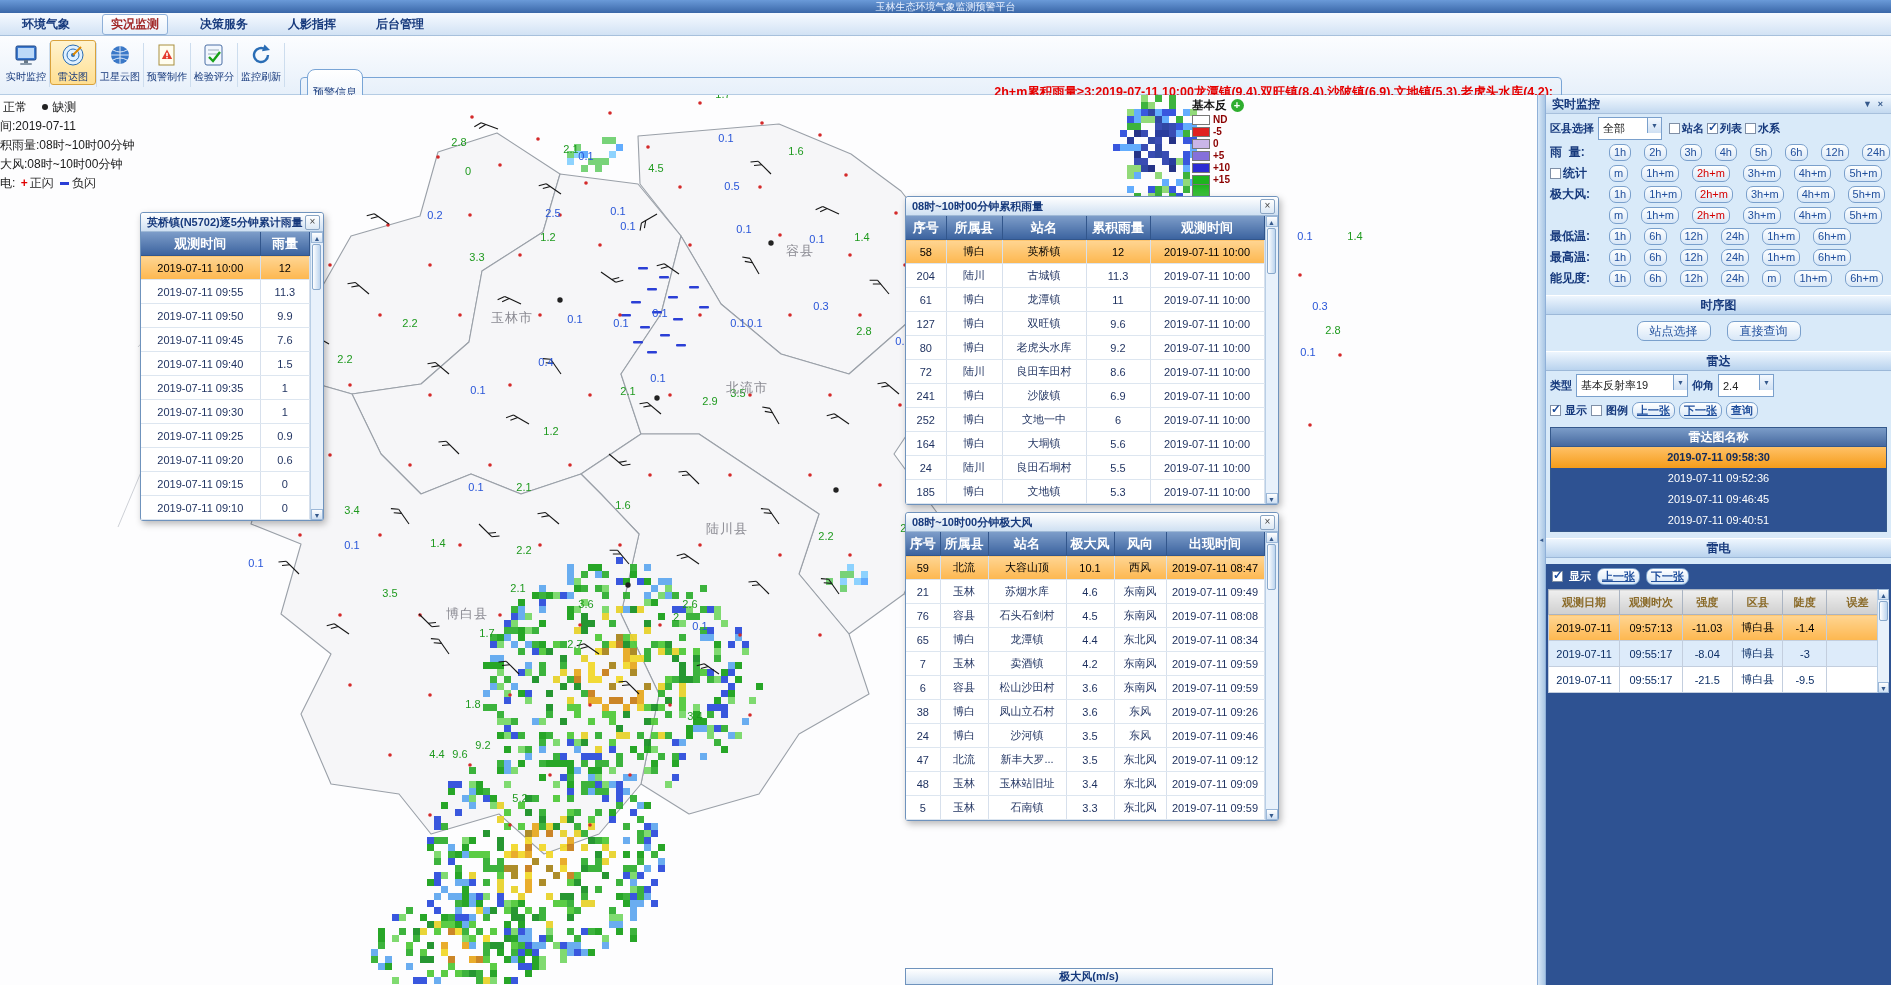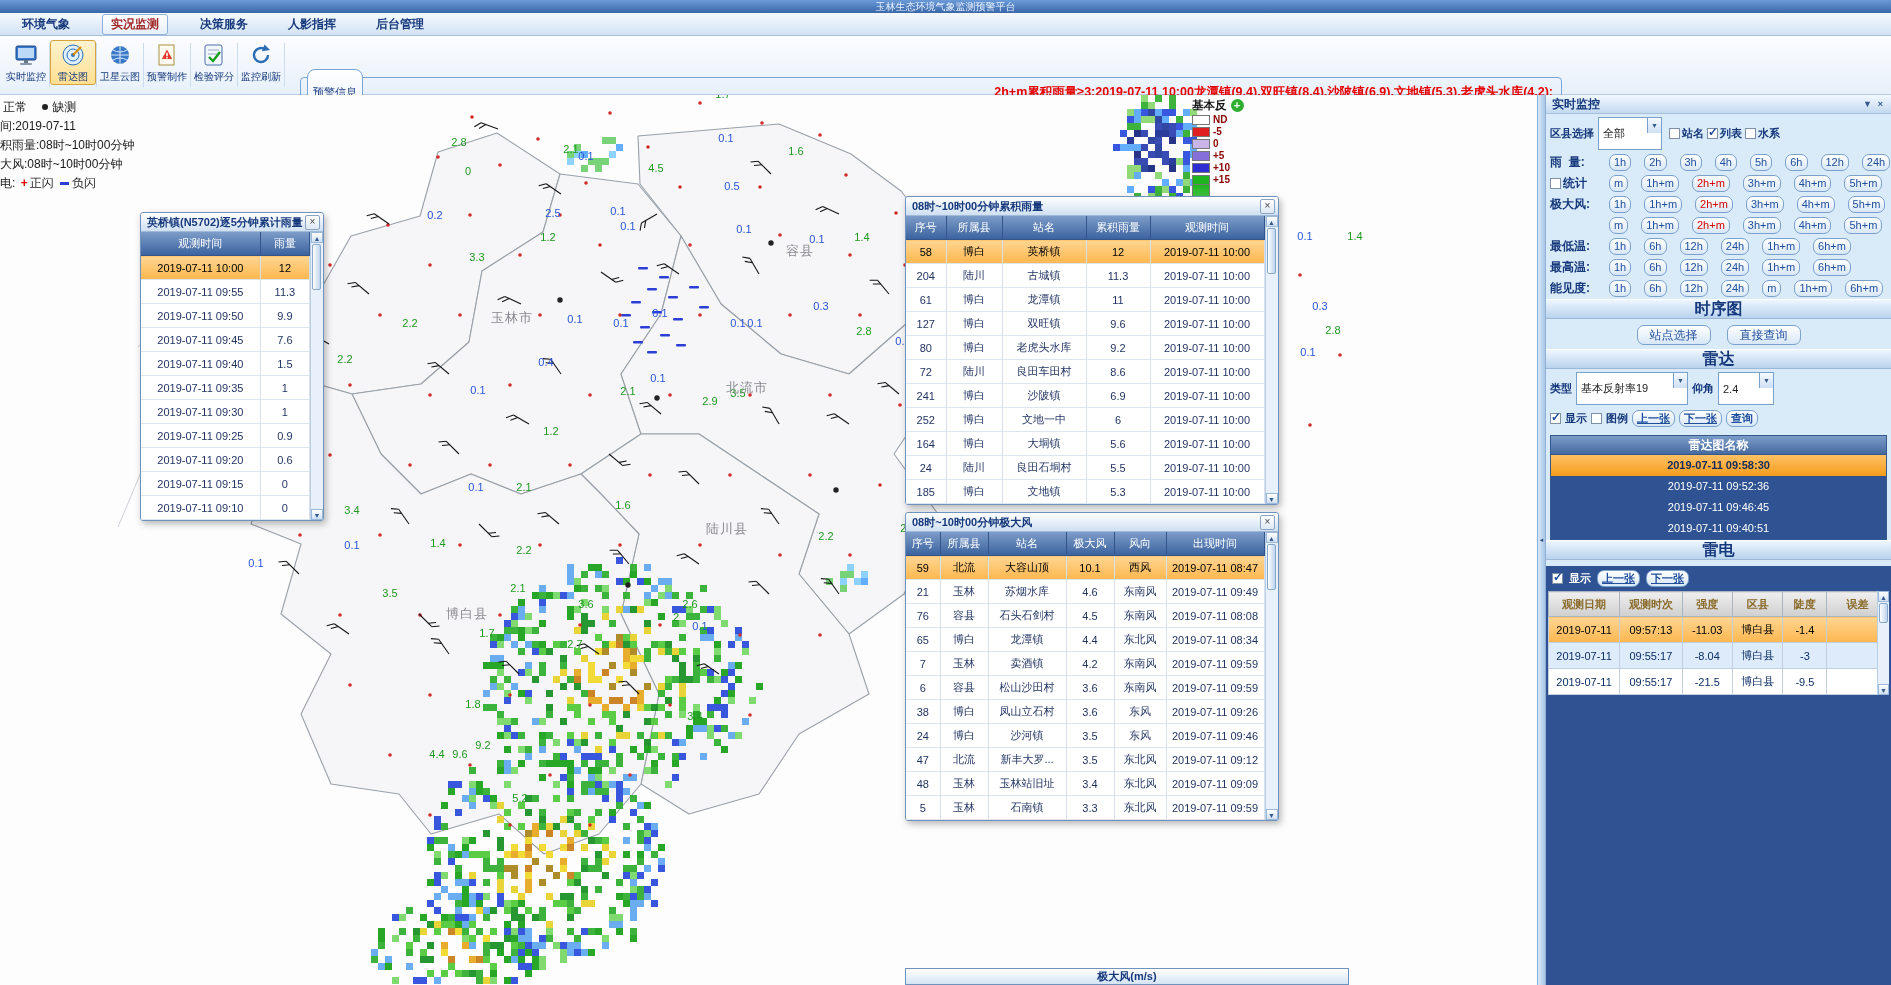--- a/index.html
+++ b/index.html
@@ -47,64 +47,64 @@
   .rl-grad{width:18px;height:52px;background:linear-gradient(#1eb41e,#baf0ba);border:1px solid #777;border-top:none;box-sizing:border-box}
   
   .popup{position:absolute;background:#fff;border:1px solid #6f93bd;box-shadow:2px 3px 7px rgba(0,0,0,.28);border-radius:3px}
   .popup-title{height:18px;background:linear-gradient(#ffffff,#cfe0f2);border-bottom:1px solid #9fb9d6;display:flex;
                align-items:center;padding:0 3px 0 6px;border-radius:3px 3px 0 0}
   .popup-title-text{flex:1;font-size:11px;font-weight:bold;color:#16397c;white-space:nowrap;overflow:hidden}
   .popup-close{width:13px;height:13px;border:1px solid #8aa5c4;background:linear-gradient(#fff,#dce8f4);font-size:10px;
                line-height:11px;text-align:center;color:#444;border-radius:2px}
   .popup-body{display:flex}
   .ptable{border-collapse:collapse;table-layout:fixed}
-  .ptable th{background:linear-gradient(#7d9dc9,#3c639f);color:#fff;font-size:11px;font-weight:normal;height:21px;
+  .ptable th{background:linear-gradient(#7d9dc9,#3c639f);color:#fff;font-size:13px;font-weight:bold;height:21px;
              border-right:1px solid #32568c;border-bottom:1px solid #32568c;white-space:nowrap;overflow:hidden}
   .ptable td{font-size:11px;color:#1c2f5e;text-align:center;height:21px;border-right:1px solid #d7e0ec;
              border-bottom:1px solid #dde6f0;white-space:nowrap;overflow:hidden}
   .ptable tr.sel td{background:linear-gradient(#ffd592,#fdb74f);color:#000}
   .vscroll{width:12px;position:relative;background:#e8f1fb;border-left:1px solid #b9cfe6}
   .sb-up,.sb-down{position:absolute;left:0;width:100%;height:11px;font-size:7px;text-align:center;line-height:11px;
                   color:#35598c;background:linear-gradient(#fff,#cfe0f3);border:1px solid #9cb8d8;box-sizing:border-box}
   .sb-up{top:0}.sb-down{bottom:0}
   .sb-thumb{position:absolute;top:12px;left:1px;width:9px;height:46px;background:linear-gradient(90deg,#fff,#bcd4ee);
             border:1px solid #89a9cc;border-radius:2px;box-sizing:border-box}
-  .partial-win{position:absolute;left:905px;top:873px;width:444px;height:17px;background:linear-gradient(#ffffff,#d5e4f4);
+  .partial-win{position:absolute;left:905px;top:873px;width:368px;height:17px;background:linear-gradient(#ffffff,#d5e4f4);
                border:1px solid #6f93bd;font-size:11px;font-weight:bold;color:#16397c;display:flex;align-items:center;
                justify-content:center;box-sizing:border-box}
   
   .splitter{position:absolute;left:1537px;top:95px;width:9px;height:890px;background:linear-gradient(90deg,#d8e8f8,#a9c6e4);
             border-left:1px solid #8fb0d8;border-right:1px solid #8fb0d8;box-sizing:border-box;display:flex;align-items:center;justify-content:center}
   #splitter-arrow{font-size:6px;color:#35598c}
   .sidebar{position:absolute;left:1546px;top:95px;width:345px;height:890px;background:#d9eaf9;box-sizing:border-box;
            display:flex;flex-direction:column;overflow:hidden}
   .sb-header{height:18px;min-height:18px;background:linear-gradient(#f3f9ff,#c3d9f0);border-bottom:1px solid #a7c0dc;
              display:flex;align-items:center;font-size:12px;font-weight:bold;color:#16397c;padding:0 4px 0 6px}
   .sb-header .spacer{flex:1}
   .hdr-icon{width:13px;height:13px;font-size:9px;line-height:13px;text-align:center;color:#35598c}
   .sb-row{display:flex;align-items:center;padding:3px 3px 2px 4px;gap:4px;font-size:11px;color:#16397c;font-weight:bold}
-  .select{height:33px;background:#fff;border:1px solid #7aa0cc;display:inline-flex;align-items:center;font-size:11px;
+  .select{height:23px;background:#fff;border:1px solid #7aa0cc;display:inline-flex;align-items:center;font-size:11px;
           color:#222;padding:0 16px 0 4px;position:relative;font-weight:normal;box-sizing:border-box;white-space:nowrap}
   .select::after{content:"▼";font-size:7px;color:#35598c;position:absolute;right:0;top:0;width:13px;height:15px;
                  background:linear-gradient(#f4f9ff,#cfe0f3);border-left:1px solid #7aa0cc;text-align:center;line-height:15px}
   .w110{width:112px}.w56{width:56px}.w64{width:64px}
   .cb{width:11px;height:11px;background:#fff;border:1px solid #7f8fa6;display:inline-block;position:relative;
       vertical-align:-2px;box-sizing:border-box;flex:none}
   .cb.on::after{content:"✓";position:absolute;left:0;top:-4px;font-size:12px;color:#1f4e9c;font-weight:bold}
   .cbwrap{display:inline-flex;align-items:center;gap:2px;margin-left:3px}
   .cbl{font-size:11px;color:#16397c;font-weight:bold}
   .btn-row{display:flex;align-items:center;padding:2px 2px 2px 4px;gap:13px}
   .rlabel{width:46px;min-width:46px;font-size:12px;font-weight:bold;color:#16397c;white-space:pre;display:inline-flex;align-items:center;gap:2px}
   .btn{height:17px;line-height:15px;padding:0 4px;background:linear-gradient(#feffff,#d8e7f7);border:1px solid #7aa0cc;
        border-radius:7px;font-size:11px;color:#1f4e9c;text-align:center;box-sizing:border-box;cursor:default;white-space:nowrap}
   .btn.red{color:#d40000}
   .btn-u{text-decoration:underline}
   .btn-lg{height:20px;line-height:18px;padding:0 12px;font-size:12px}
-  .sec-bar{height:18px;min-height:18px;margin-top:0;background:linear-gradient(#eef6fe,#b9d3ee);border-top:1px solid #fff;
-           border-bottom:1px solid #9cb8d8;text-align:center;font-size:16px;font-weight:bold;color:#16397c;line-height:18px}
+  .sec-bar{height:18px;min-height:18px;margin-top:6px;background:linear-gradient(#eef6fe,#b9d3ee);border-top:1px solid #fff;
+           border-bottom:1px solid #9cb8d8;text-align:center;font-size:12px;font-weight:bold;color:#16397c;line-height:18px}
   .center-row{display:flex;justify-content:center;gap:16px;padding:6px 0 4px}
   .list-hdr{height:18px;min-height:18px;margin:6px 4px 0;background:linear-gradient(#7b9cc8,#46699f);color:#fff;text-align:center;
             font-size:12px;font-weight:bold;line-height:18px;border:1px solid #35598c}
   .radar-list{margin:0 4px;background:#2e5292;border:1px solid #35598c;border-top:none}
   .radar-item{height:21px;line-height:21px;text-align:center;font-size:11px;color:#fff}
   .radar-item.sel{background:linear-gradient(#ffc166,#f59c1a);color:#102a5c;font-weight:bold}
   .lt-wrap{margin-top:6px;background:#2e5292;flex:1;min-height:0}
   .lt-ctl{display:flex;align-items:center;gap:6px;padding:4px 6px;font-size:11px;color:#fff;font-weight:bold}
   .lt-body{position:relative;overflow:hidden;width:341px;margin-left:2px}
   .lt-table{border-collapse:collapse;background:#fff;table-layout:fixed}

